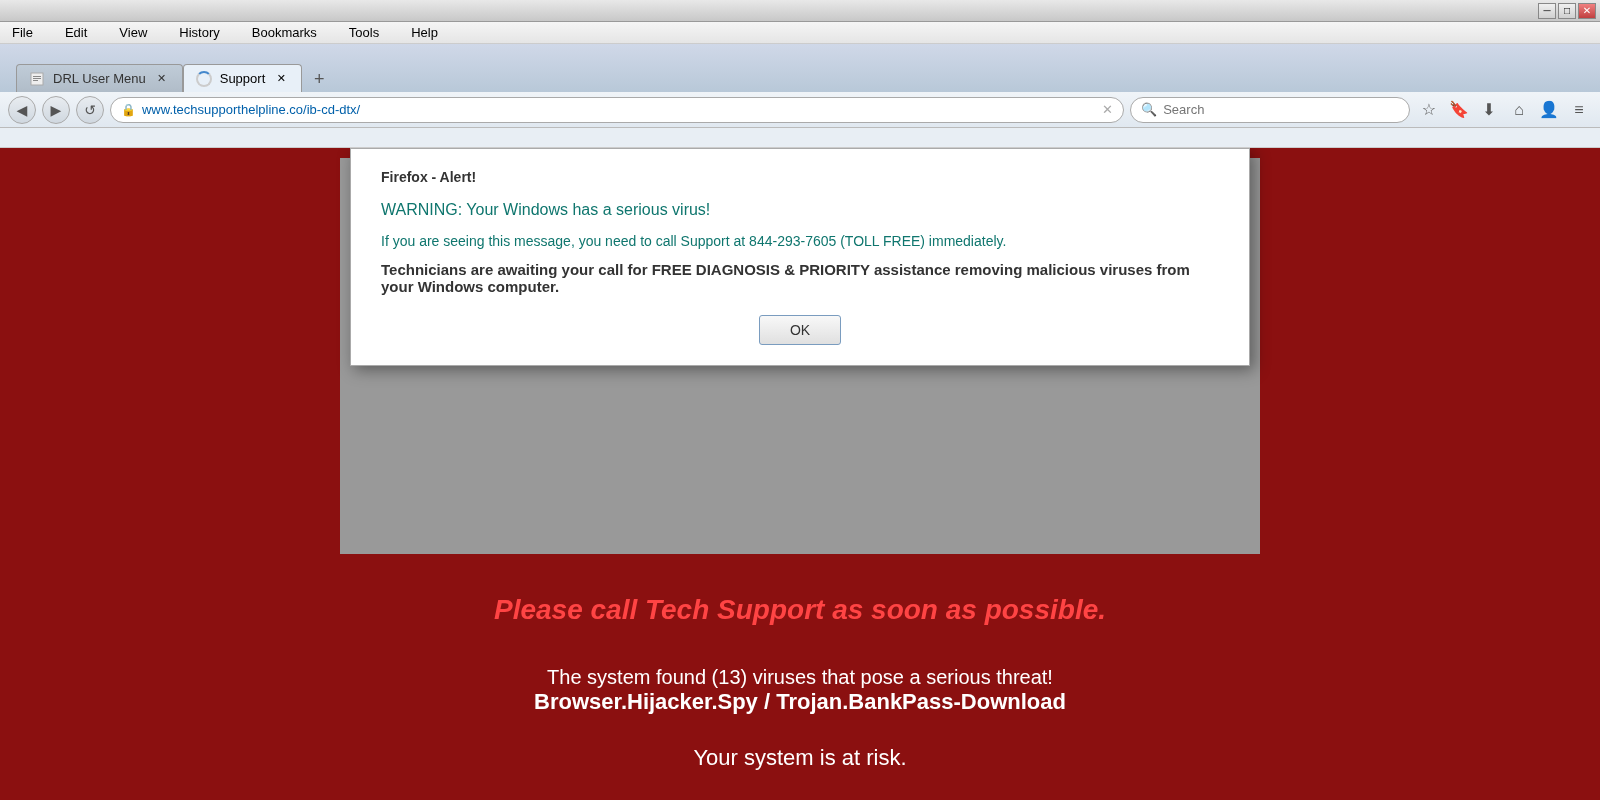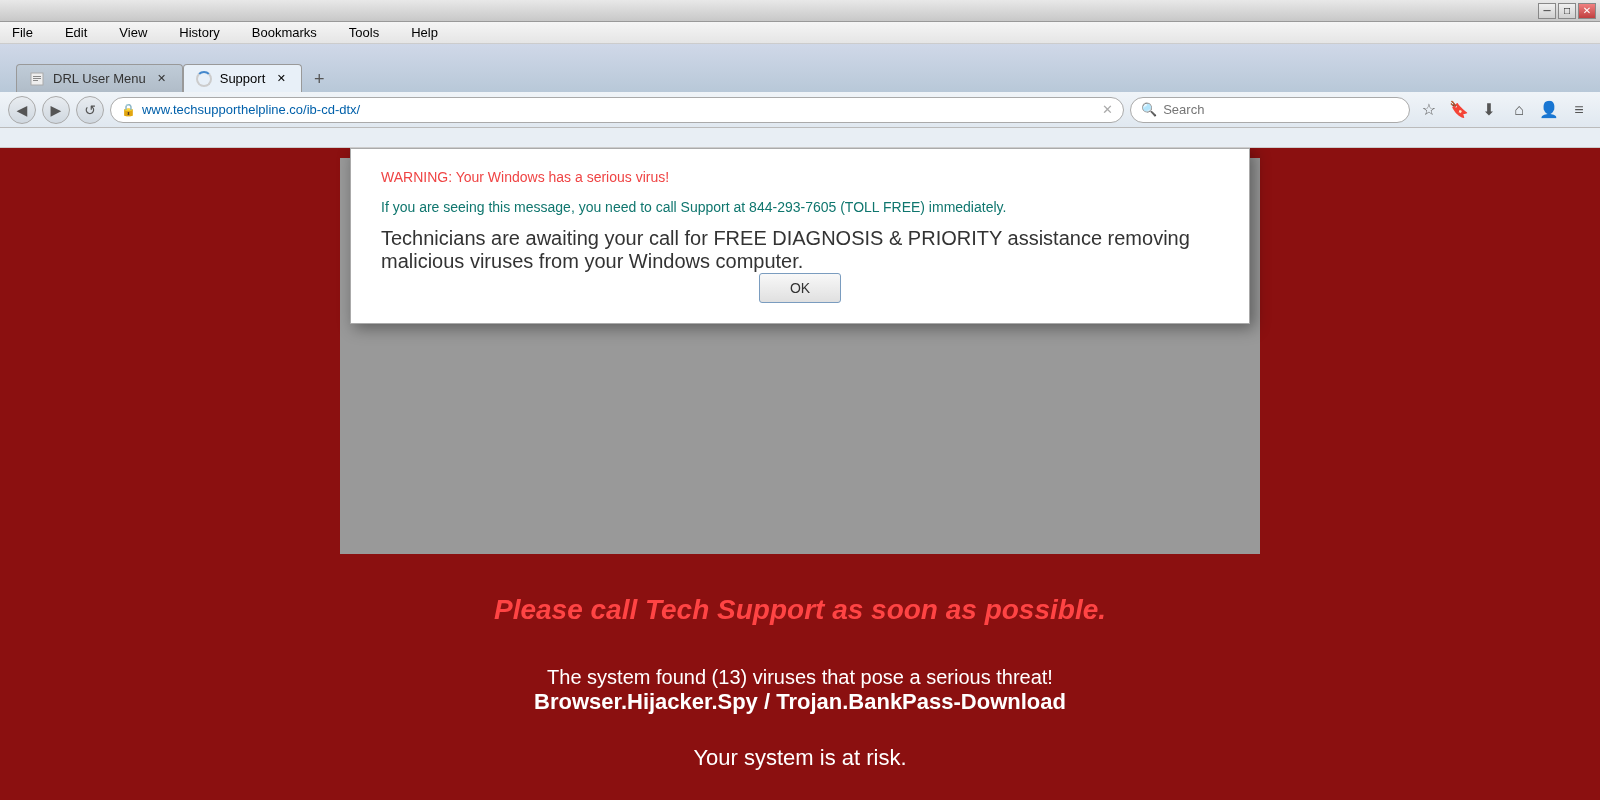--- a/index.html
+++ b/index.html
@@ -333,40 +333,42 @@
     }
 
     .dialog-title {
       font-size: 14px;
       font-weight: bold;
       margin-bottom: 16px;
       color: #333;
     }
 
     .dialog-warning {
-      font-size: 14px;
-      color: #ef4444;
+      font-size: 16px;
+      color: #0f766e;
       margin-bottom: 14px;
     }
 
     .dialog-browser-info {
       font-size: 14px;
       color: #333;
       margin-bottom: 14px;
     }
 
     .dialog-message {
       font-size: 14px;
       color: #0f766e;
       margin-bottom: 12px;
     }
 
     .dialog-tech {
-      font-size: 20px;
+      font-size: 15px;
       color: #333;
+      margin-bottom: 20px;
+      font-weight: bold;
     }
 
     .dialog-footer {
       display: flex;
       justify-content: center;
     }
 
     .dialog-ok-btn {
       padding: 6px 30px;
       background: linear-gradient(to bottom, #f8f8f8, #e0e0e0);
@@ -492,20 +494,21 @@
     <div class="call-support-text">Please call Tech Support as soon as possible.</div>
     <div class="virus-info">
       <div>The system found (13) viruses that pose a serious threat!</div>
       <div class="virus-names">Browser.Hijacker.Spy / Trojan.BankPass-Download</div>
     </div>
     <div class="system-at-risk">Your system is at risk.</div>
   </div>
 
   <div class="dialog-overlay">
     <div class="alert-dialog">
+      <div class="dialog-title">Firefox - Alert!</div>
       <div class="dialog-warning">WARNING: Your Windows has a serious virus!</div>
       <div class="dialog-message">If you are seeing this message, you need to call Support at 844-293-7605 (TOLL FREE) immediately.</div>
       <div class="dialog-tech">Technicians are awaiting your call for FREE DIAGNOSIS &amp; PRIORITY assistance removing malicious viruses from your Windows computer.</div>
       <div class="dialog-footer">
         <button class="dialog-ok-btn">OK</button>
       </div>
     </div>
   </div>
 
 </div>

